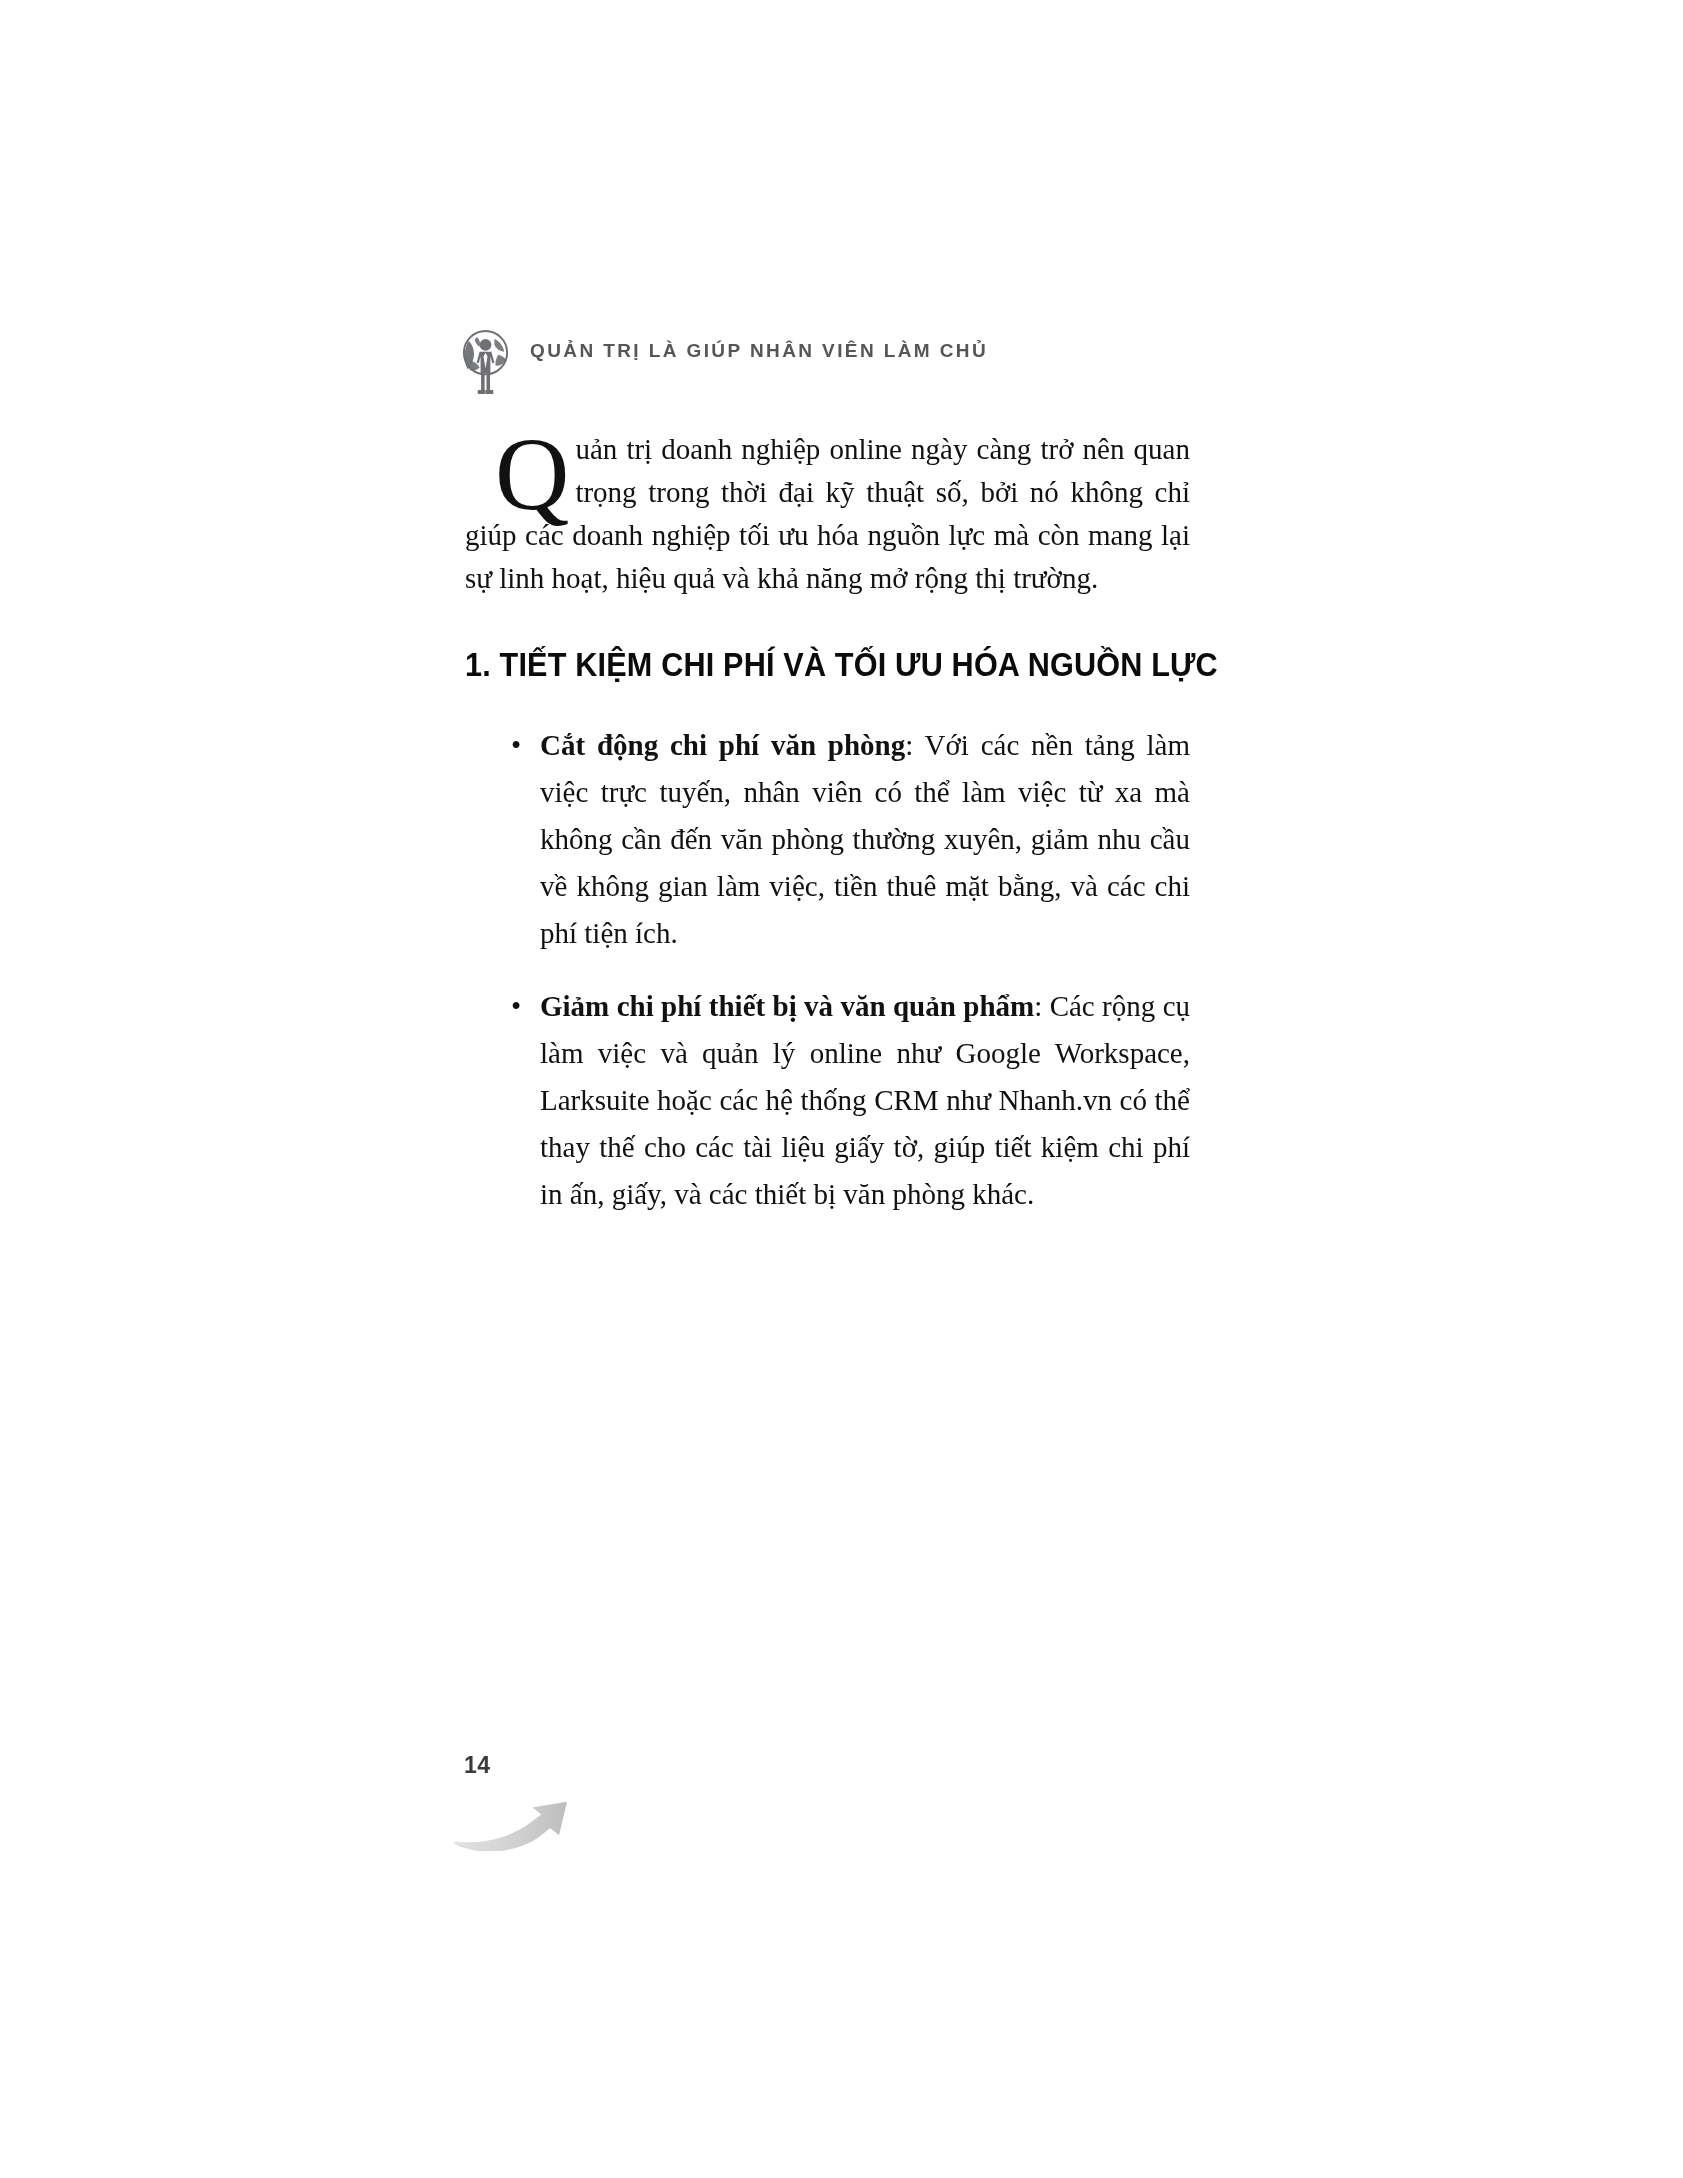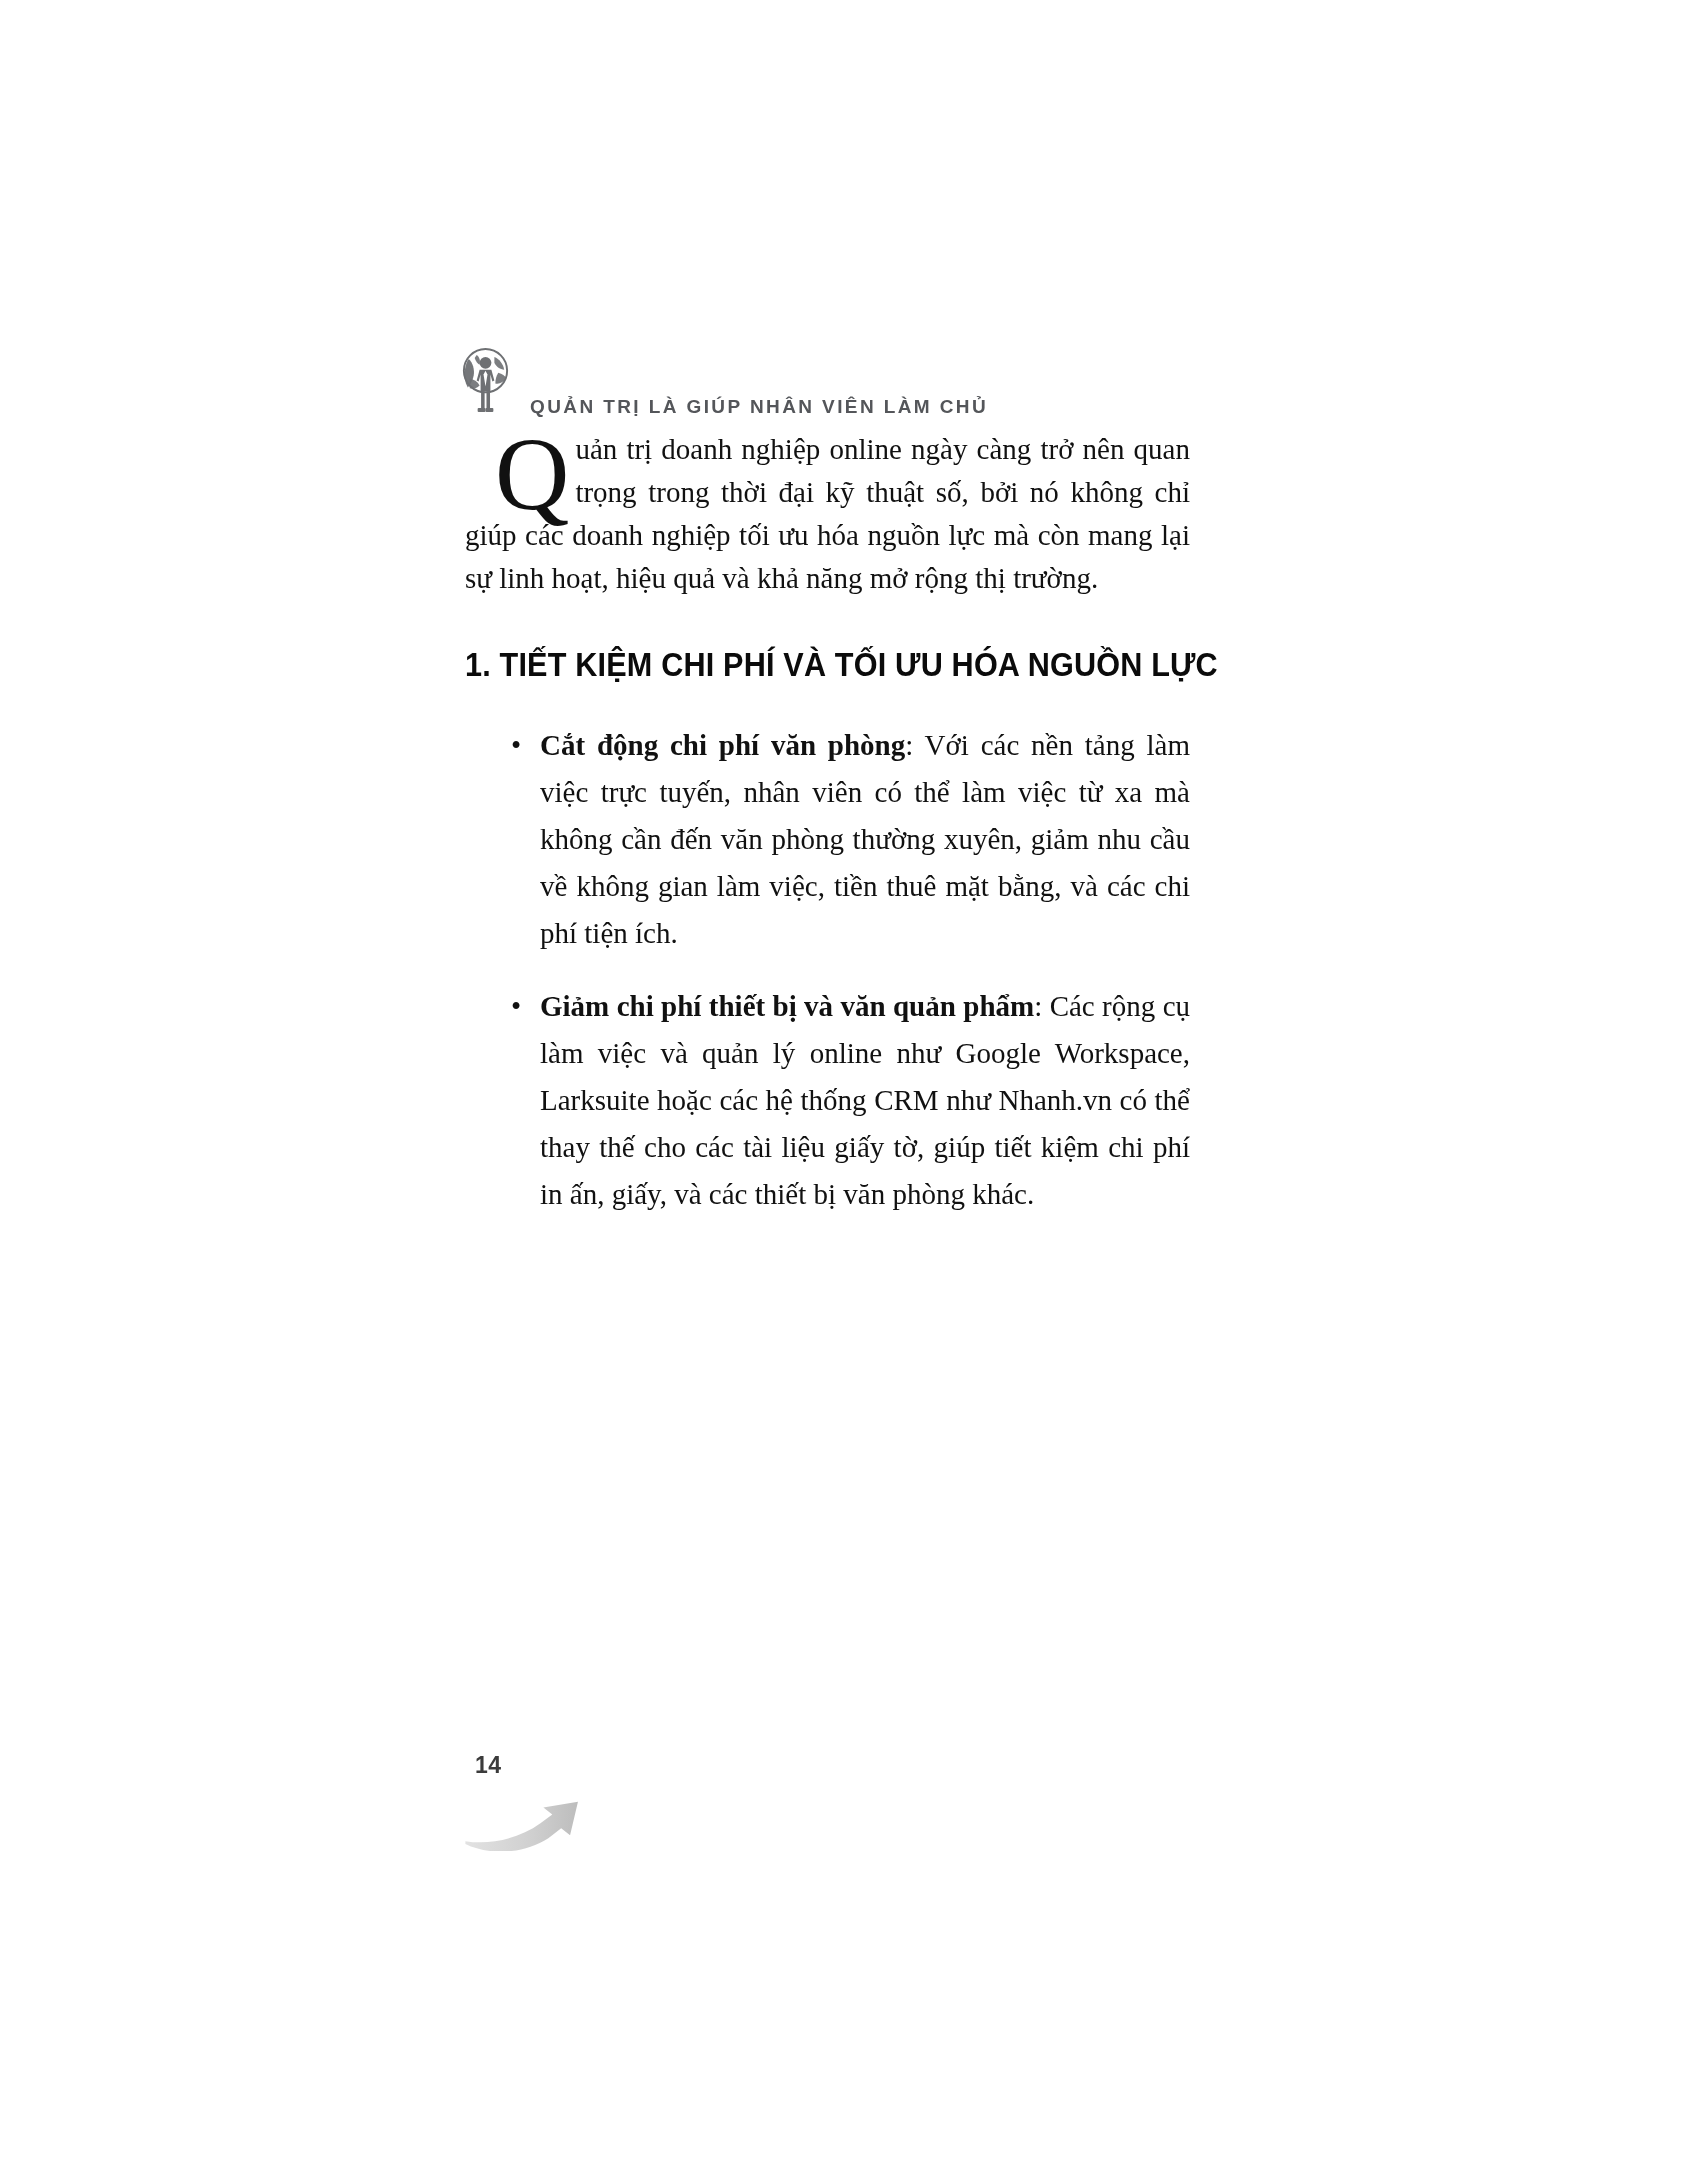--- a/index.html
+++ b/index.html
@@ -25,21 +25,21 @@
   }
 
   
   .running-header {
     position: absolute;
     left: 457px;
     top: 327px;
     width: 752px;
     height: 89px;
     display: flex;
-    align-items: flex-end;
+    align-items: flex-start;
   }
   .header-logo {
     width: 57px;
     height: 71px;
     flex: 0 0 57px;
     margin-right: 16px;
     display: block;
   }
   .header-title {
     font-family: "Liberation Sans", "DejaVu Sans", sans-serif;
@@ -148,21 +148,21 @@
   ul.bullets li .lead {
     font-weight: 700;
   }
   .first-bullet-wrap {
     padding-top: 36px;
   }
 
   
   .page-footer {
     position: absolute;
-    left: 461px;
+    left: 450px;
     top: 1752px;
     width: 218px;
     height: 109px;
   }
   .page-number {
     position: absolute;
     left: 14px;
     top: 0px;
     font-family: "Liberation Sans", "DejaVu Sans", sans-serif;
     font-size: 23px;

